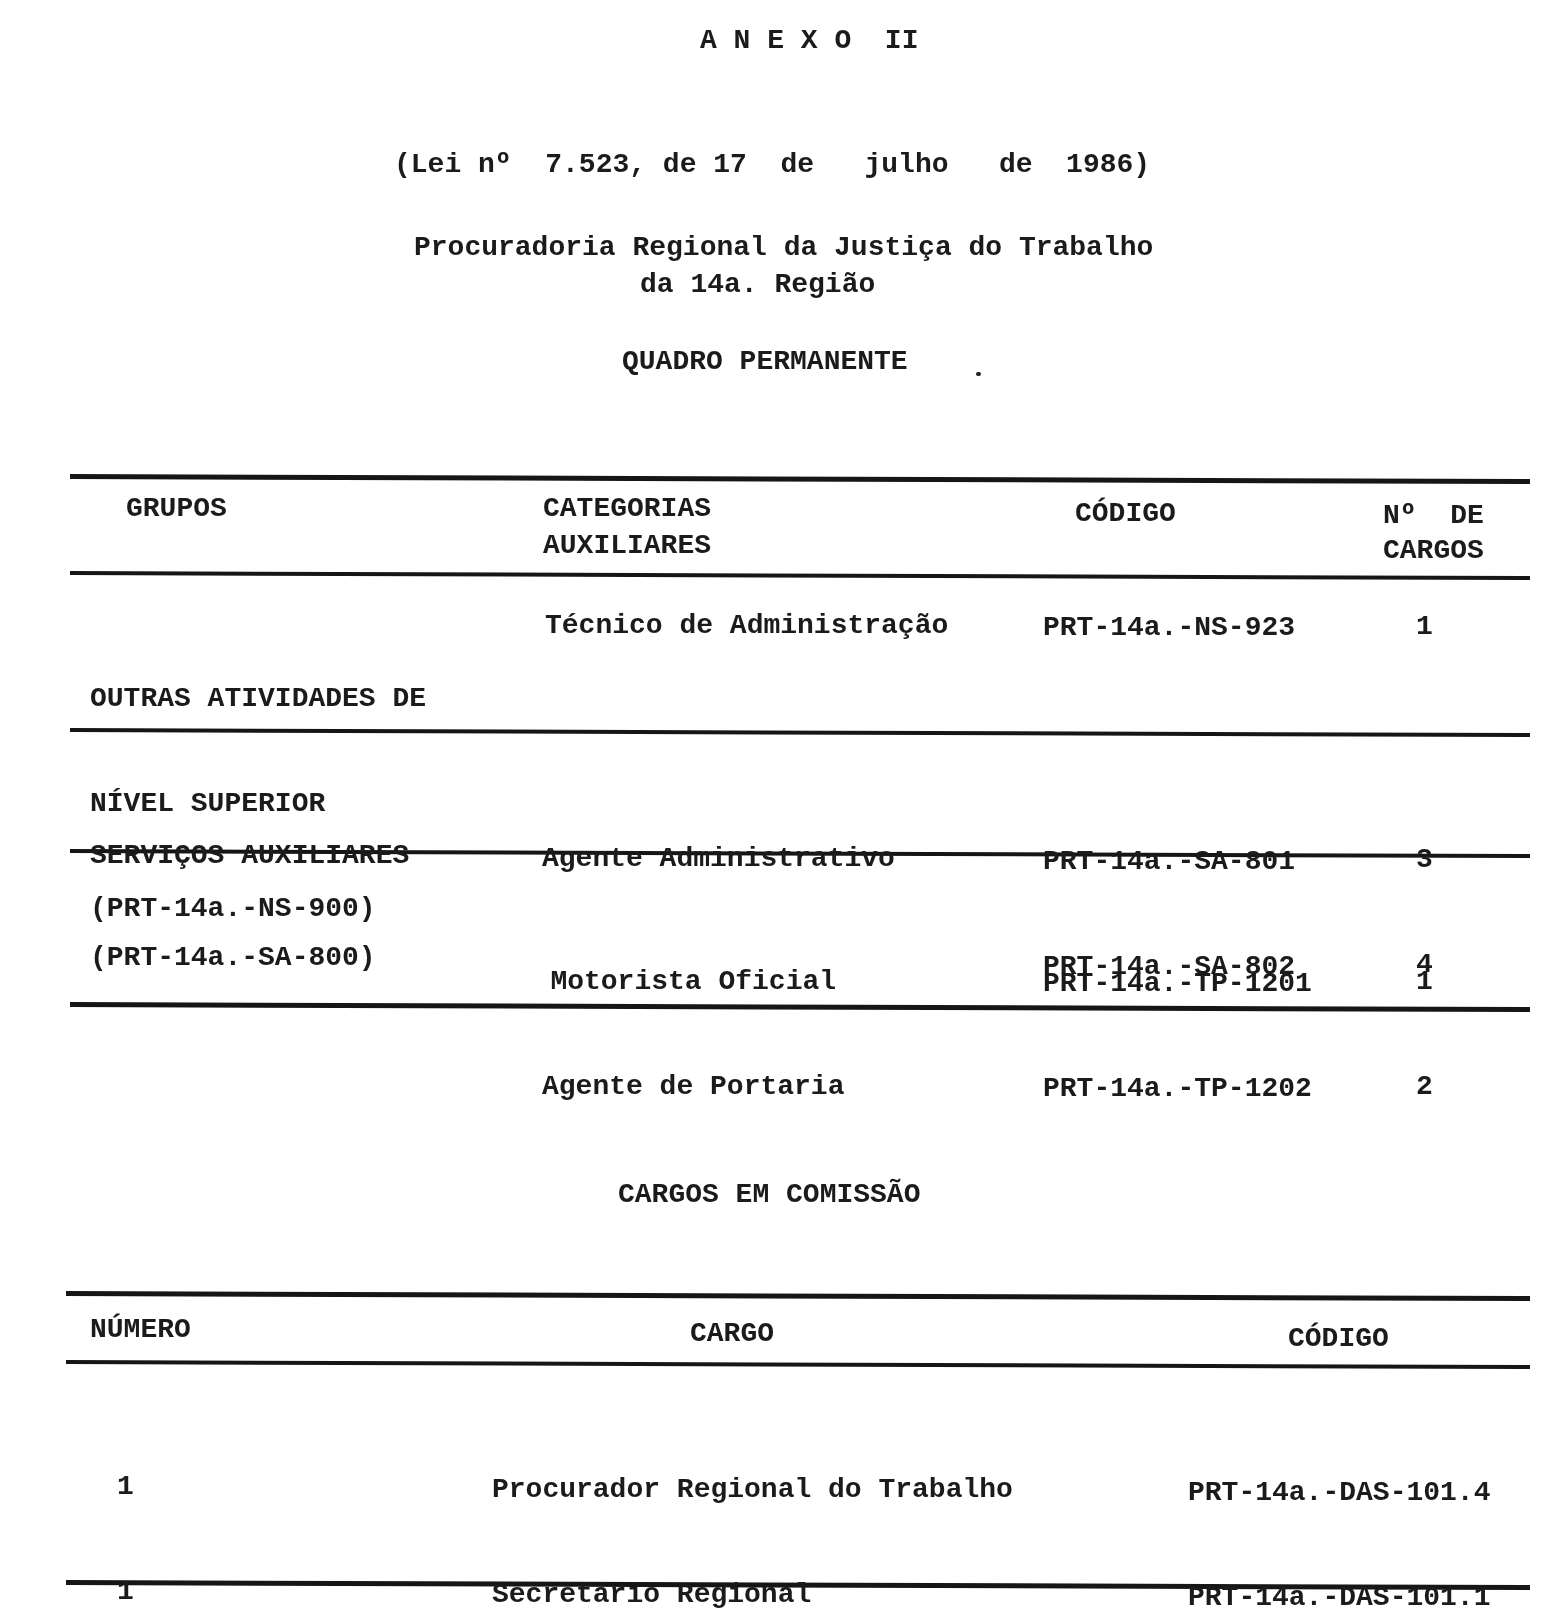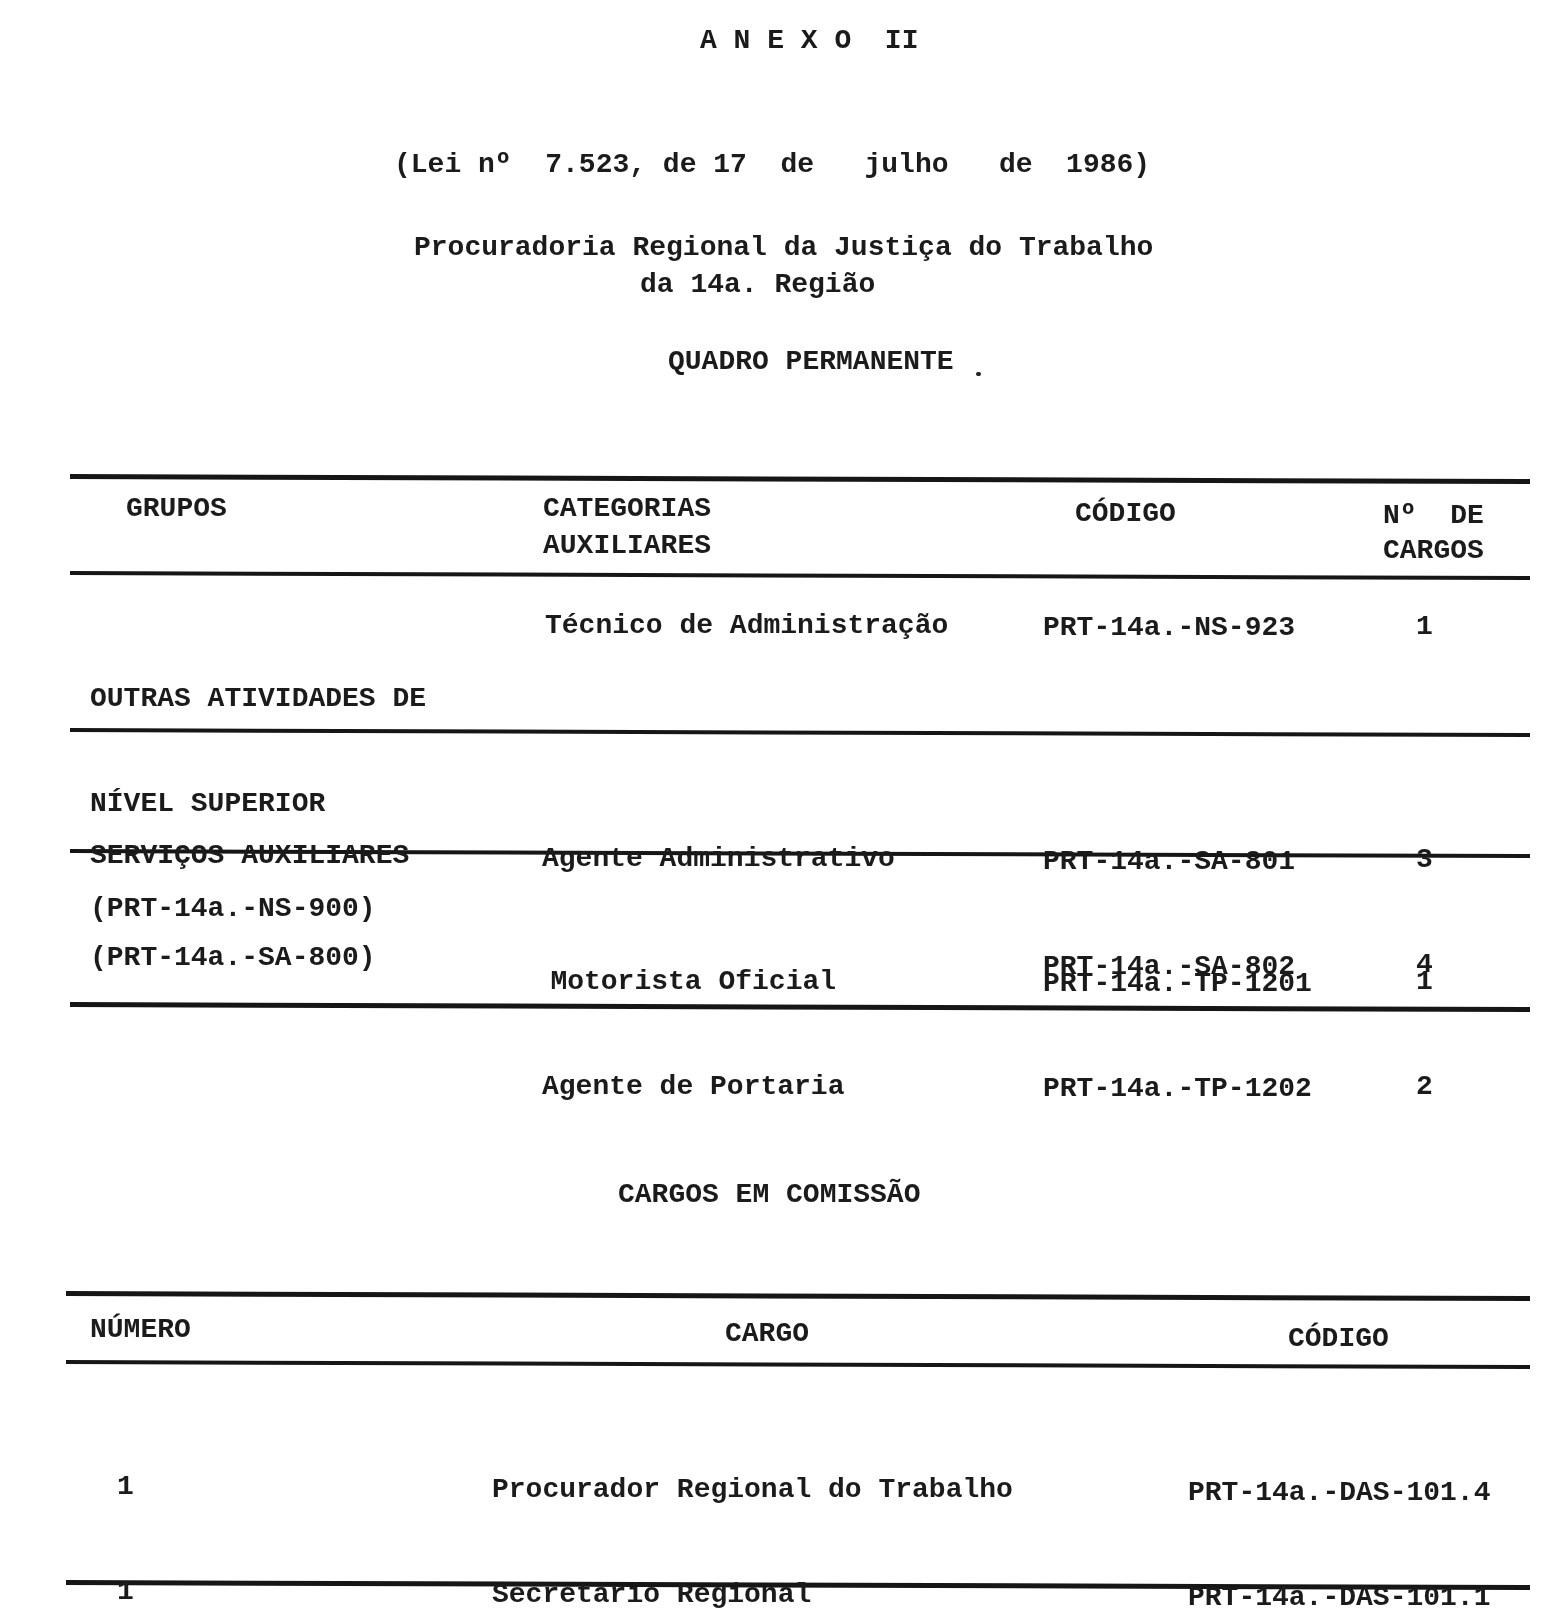--- a/index.html
+++ b/index.html
@@ -37,21 +37,21 @@
 </style>
 </head>
 <body>
 
 <div class="page">
 
   <div class="t" style="left:700px; top:26px;">A N E X O  II</div>
   <div class="t" style="left:394px; top:150px;">(Lei nº  7.523, de 17  de   julho   de  1986)</div>
   <div class="t" style="left:414px; top:233px;">Procuradoria Regional da Justiça do Trabalho</div>
   <div class="t" style="left:640px; top:270px;">da 14a. Região</div>
-  <div class="t" style="left:622px; top:347px;margin-left:46px;">QUADRO PERMANENTE</div>
+  <div class="t" style="left:622px; top:347px;">QUADRO PERMANENTE</div>
   <div class="dot" style="left:976px; top:372px;"></div>
 
   <div class="rule" style="left:70px; top:474px;  width:1460px; height:5px;"></div>
   <div class="rule" style="left:70px; top:571px;  width:1460px; height:4px;"></div>
   <div class="rule" style="left:70px; top:728px;  width:1460px; height:4px;"></div>
   <div class="rule" style="left:70px; top:849px;  width:1460px; height:4px;"></div>
   <div class="rule" style="left:70px; top:1002px; width:1460px; height:5px;"></div>
 
   <div class="t" style="left:126px;  top:494px;">GRUPOS</div>
   <div class="t" style="left:543px;  top:494px;">CATEGORIAS</div>
@@ -98,21 +98,21 @@
     <div>2</div>
   </div>
 
   <div class="t" style="left:618px; top:1180px;">CARGOS EM COMISSÃO</div>
 
   <div class="rule" style="left:66px; top:1291px; width:1464px; height:5px;"></div>
   <div class="rule" style="left:66px; top:1360px; width:1464px; height:4px;"></div>
   <div class="rule" style="left:66px; top:1580px; width:1464px; height:5px;"></div>
 
   <div class="t" style="left:90px;   top:1315px;">NÚMERO</div>
-  <div class="t" style="left:690px;  top:1319px;margin-left:35px;">CARGO</div>
+  <div class="t" style="left:690px;  top:1319px;">CARGO</div>
   <div class="t" style="left:1288px; top:1324px;">CÓDIGO</div>
 
   <div class="t stack" style="left:117px; top:1399px; line-height:35px;">
     <div>1</div>
     <div>1</div>
     
     
     
   </div>
   <div class="t stack" style="left:492px; top:1402px; line-height:35px;">

